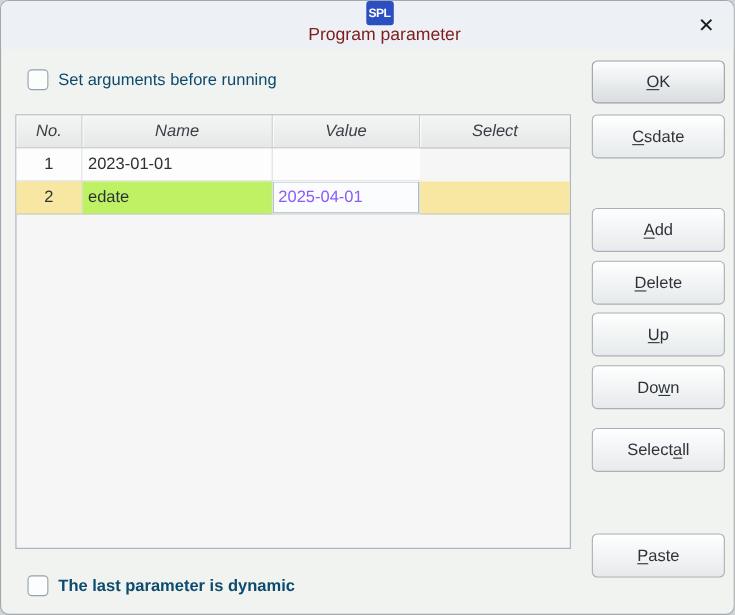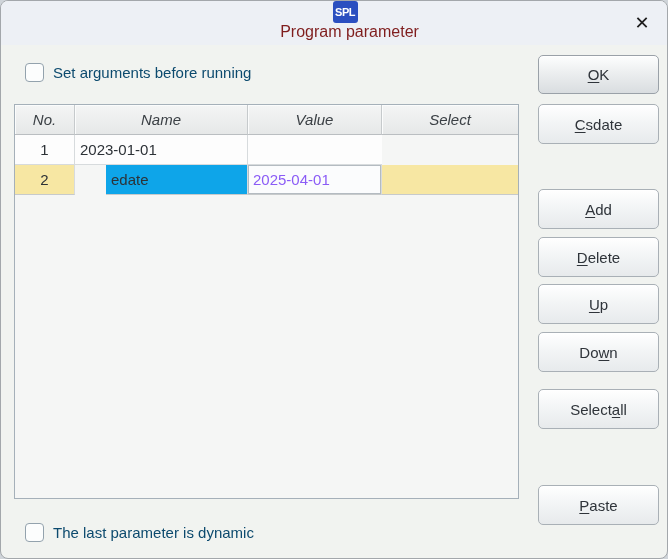--- a/index.html
+++ b/index.html
@@ -41,21 +41,21 @@
     font-size: 18px; font-weight: 300; color: #1c1c1c;
     cursor: default;
   }
 
   
   .check-row {
     position: absolute;
     display: flex; align-items: center; gap: 9px;
   }
   .check-row.top { left: 24px; top: 62px; }
-  .check-row.bottom { left: 24px; top: 522px; }
+  .check-row.bottom { left: 24px; top: 522px; font-weight: bold; }
   .checkbox {
     width: 19px; height: 19px;
     background: #fcfdfd;
     border: 1.5px solid #93a2ad;
     border-radius: 4px;
   }
   .check-label { font-size: 15px; color: #0c4a6e; }
 
   
   .param-table {
@@ -86,21 +86,21 @@
   .t-head .t-cell:last-child { border-right: none; }
   .t-body-row .t-cell {
     background: #fdfdfd;
     border-right: 1px solid #d7dbdd;
     border-bottom: 1px solid #d7dbdd;
     color: #2d3237;
   }
   .t-body-row .t-cell:last-child { border-right: none; }
   .t-cell.c-no { text-align: center; }
   .t-row.selected .t-cell { background: #f7e7a3; border-bottom: 1px solid #c7cacb; }
-  .t-row.selected .t-cell.c-name { background: #0ea5e9; margin-left: 31px; }
+  .t-row.selected .t-cell.c-name { background: #bef264; }
   .t-row.selected .t-cell.c-value {
     background: #fbfcfd;
     box-shadow: inset 0 0 0 1px #b4bbc1;
     color: #8b5cf6;
   }
 
   
   .btn {
     position: absolute; left: 537px; width: 121px; height: 40px;
     border: 1px solid #a9b0b6;

